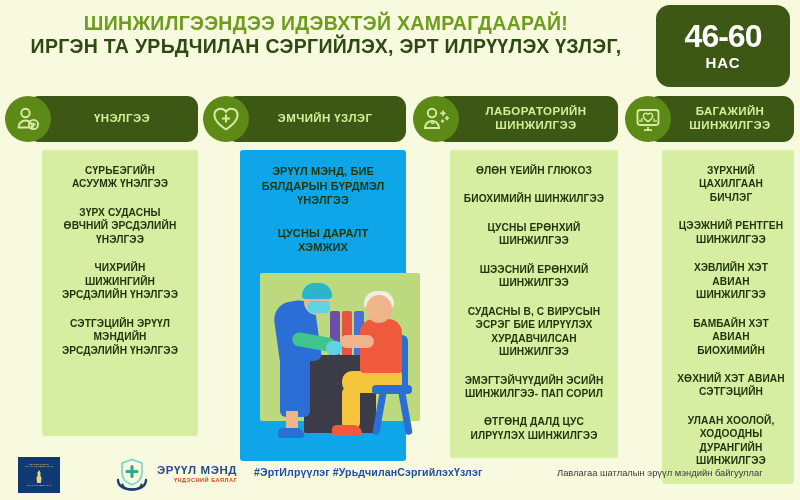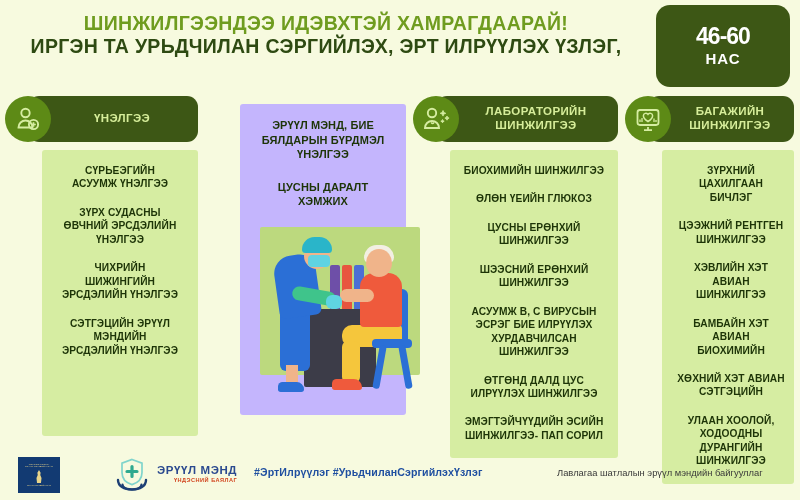--- a/index.html
+++ b/index.html
@@ -40,21 +40,21 @@
     width: 134px; height: 82px;
     background: #3d5715;
     border-radius: 14px;
     display: flex;
     flex-direction: column;
     align-items: center;
     justify-content: center;
     color: #ffffff;
   }
   .age-badge-range {
-    font-size: 23px;
+    font-size: 32px;
     font-weight: 700;
     letter-spacing: -1px;
     line-height: 1;
   }
   .age-badge-unit {
     font-size: 15px;
     font-weight: 700;
     letter-spacing: 1px;
     line-height: 1.2;
     margin-top: 2px;
@@ -110,21 +110,21 @@
 
   .col-body {
     margin-top: 8px;
     background: #d5edа0;
     background: #d6eda2;
     border-radius: 3px;
     padding: 14px 6px 16px 6px;
     margin-left: 36px;
   }
   .col-1 .col-body { min-height: 286px; }
-  .col-2 .col-body { min-height: 286px; background: #c4b5fd; }
+  .col-2 .col-body { min-height: 286px; background: #0ea5e9; }
   .col-3 .col-body { min-height: 286px; }
   .col-4 .col-body { min-height: 286px; padding-left: 12px; }
 
   .col-item {
     color: #1d3407;
     font-size: 10.2px;
     font-weight: 700;
     text-align: center;
     line-height: 1.32;
     letter-spacing: 0.1px;
@@ -434,20 +434,29 @@
       <div class="col-item" style="white-space:pre-line">ЧИХРИЙН
 ШИЖИНГИЙН
 ЭРСДЭЛИЙН ҮНЭЛГЭЭ</div>
       <div class="col-item" style="white-space:pre-line">СЭТГЭЦИЙН ЭРҮҮЛ
 МЭНДИЙН
 ЭРСДЭЛИЙН ҮНЭЛГЭЭ</div>
     </div>
   </div>
 
   <div class="col col-2">
+    <div class="col-header">
+      <div class="col-icon">
+        <svg width="30" height="28" viewBox="0 0 30 28" fill="none" stroke="#d6eda2" stroke-width="2">
+          <path d="M15 24.5S3.5 17.5 3.5 10.2A6.2 6.2 0 0 1 15 6.8 6.2 6.2 0 0 1 26.5 10.2C26.5 17.5 15 24.5 15 24.5z"></path>
+          <path d="M15 9.5v8M11 13.5h8" stroke-width="2.1"></path>
+        </svg>
+      </div>
+      <div class="col-header-label" style="white-space:pre-line">ЭМЧИЙН ҮЗЛЭГ</div>
+    </div>
     <div class="col-body">
       <div class="col-item" style="white-space:pre-line">ЭРҮҮЛ МЭНД, БИЕ
 БЯЛДАРЫН БҮРДМЭЛ
 ҮНЭЛГЭЭ</div>
       <div class="col-item" style="white-space:pre-line">ЦУСНЫ ДАРАЛТ
 ХЭМЖИХ</div>
 
       <div class="illustration">
         <div class="illo-wall"></div>
         <div class="illo-folders">
@@ -489,34 +498,34 @@
           <path d="M10.2 17.5c.9 1.4 1.9 1.4 2.8 0" stroke-width="1.4"></path>
           <path d="M22 5.5l.8 2 2 .8-2 .8-.8 2-.8-2-2-.8 2-.8z" fill="#d6eda2" stroke-width="0.8"></path>
           <path d="M26 11l.6 1.5 1.5.6-1.5.6-.6 1.5-.6-1.5-1.5-.6 1.5-.6z" fill="#d6eda2" stroke-width="0.8"></path>
           <path d="M21.5 14.5l.5 1.2 1.2.5-1.2.5-.5 1.2-.5-1.2-1.2-.5 1.2-.5z" fill="#d6eda2" stroke-width="0.8"></path>
         </svg>
       </div>
       <div class="col-header-label" style="white-space:pre-line">ЛАБОРАТОРИЙН
 ШИНЖИЛГЭЭ</div>
     </div>
     <div class="col-body">
+      <div class="col-item" style="white-space:pre-line">ӨЛӨН ҮЕИЙН ГЛЮКОЗ</div>
       <div class="col-item" style="white-space:pre-line">БИОХИМИЙН ШИНЖИЛГЭЭ</div>
-      <div class="col-item" style="white-space:pre-line">ӨЛӨН ҮЕИЙН ГЛЮКОЗ</div>
       <div class="col-item" style="white-space:pre-line">ЦУСНЫ ЕРӨНХИЙ
 ШИНЖИЛГЭЭ</div>
       <div class="col-item" style="white-space:pre-line">ШЭЭСНИЙ ЕРӨНХИЙ
 ШИНЖИЛГЭЭ</div>
-      <div class="col-item" style="white-space:pre-line">АСУУМЖ В, С ВИРУСЫН
+      <div class="col-item" style="white-space:pre-line">СУДАСНЫ В, С ВИРУСЫН
 ЭСРЭГ БИЕ ИЛРҮҮЛЭХ
 ХУРДАВЧИЛСАН
 ШИНЖИЛГЭЭ</div>
+      <div class="col-item" style="white-space:pre-line">ЭМЭГТЭЙЧҮҮДИЙН ЭСИЙН
+ШИНЖИЛГЭЭ- ПАП СОРИЛ</div>
       <div class="col-item" style="white-space:pre-line">ӨТГӨНД ДАЛД ЦУС
 ИЛРҮҮЛЭХ ШИНЖИЛГЭЭ</div>
-      <div class="col-item" style="white-space:pre-line">ЭМЭГТЭЙЧҮҮДИЙН ЭСИЙН
-ШИНЖИЛГЭЭ- ПАП СОРИЛ</div>
     </div>
   </div>
 
   <div class="col col-4">
     <div class="col-header">
       <div class="col-icon">
         <svg width="30" height="28" viewBox="0 0 30 28" fill="none" stroke="#d6eda2" stroke-width="1.8">
           <rect x="4.5" y="5" width="21" height="15" rx="2.4"></rect>
           <path d="M15 22v3M11 25.2h8" stroke-width="1.8"></path>
           <path d="M15 16.5s-4.6-2.8-4.6-5.8a2.5 2.5 0 0 1 4.6-1.3 2.5 2.5 0 0 1 4.6 1.3c0 3-4.6 5.8-4.6 5.8z" stroke-width="1.5"></path>

